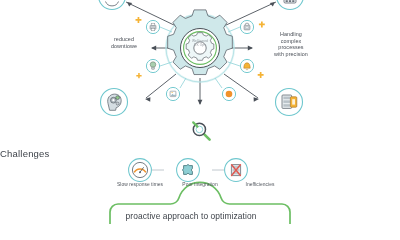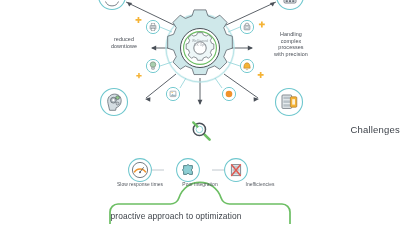--- a/index.html
+++ b/index.html
@@ -21,41 +21,41 @@
     line-height:6.6px;
     text-align:center;
     letter-spacing:.08px;
     white-space:pre-line;
   }
   #label-left{left:96px;top:36px;width:56px;}
   #label-right{left:262px;top:31px;width:58px;}
 
   .challenges-title{
     position:absolute;
-    left:0;top:124px;width:400px;
-    text-align:right;
+    left:0;top:148px;width:400px;
+    text-align:left;
     font-size:9.5px;
     color:#3f444b;
     letter-spacing:.2px;
   }
   .challenge-caption{
     position:absolute;
     font-size:4.9px;
     color:#52575e;
     text-align:center;
     width:70px;
     letter-spacing:.05px;
   }
   #cap-0{left:105px;top:182px;}
   #cap-1{left:165px;top:182px;}
   #cap-2{left:225px;top:182px;}
 
   .banner-text{
     position:absolute;
-    left:0;top:211px;width:352px;
+    left:15px;top:211px;width:352px;
     text-align:center;
     font-size:8.4px;
     color:#3f444b;
     letter-spacing:.1px;
   }
   .gear-core-text{
     position:absolute;
     left:178px;top:40px;width:44px;
     text-align:center;
     font-size:3.2px;

